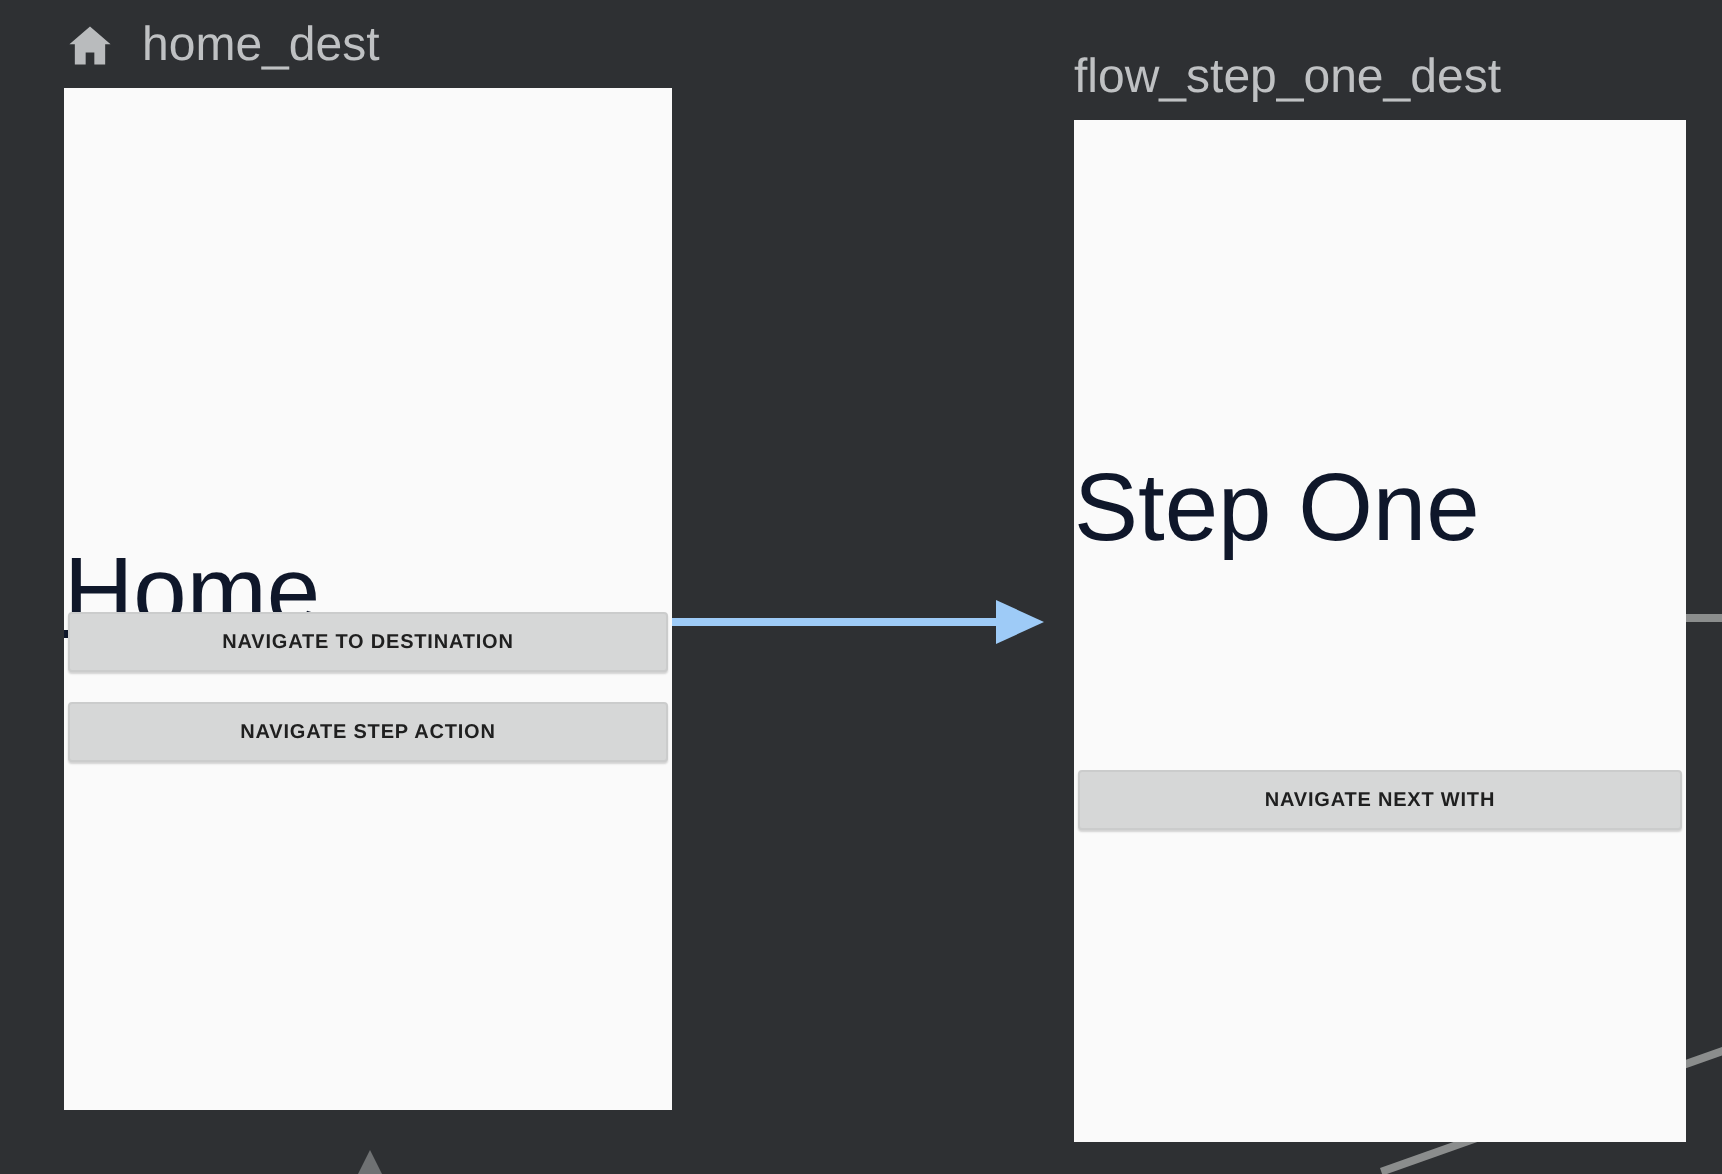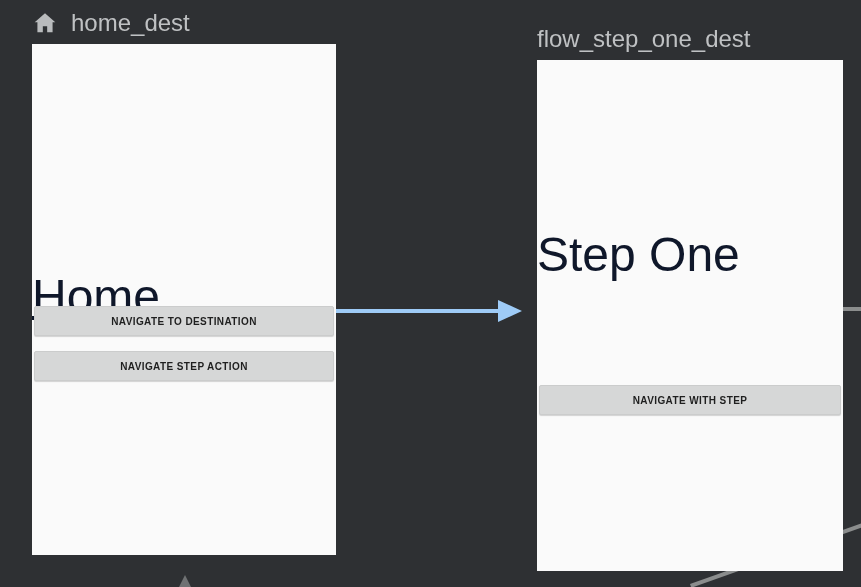--- a/index.html
+++ b/index.html
@@ -200,17 +200,17 @@
   </svg>
 
   <div class="destination" id="dest-step-one">
     <div class="dest-header">
       <span class="dest-title">flow_step_one_dest</span>
     </div>
 
     <div class="screen" id="screen-step-one">
       <div class="screen-title">Step One</div>
 
-      <div class="btn" id="btn-navigate-next-step">NAVIGATE WITH STEP</div>
+      <div class="btn" id="btn-navigate-next-step">NAVIGATE NEXT WITH</div>
     </div>
   </div>
 
 </div>
 
 </body></html>

